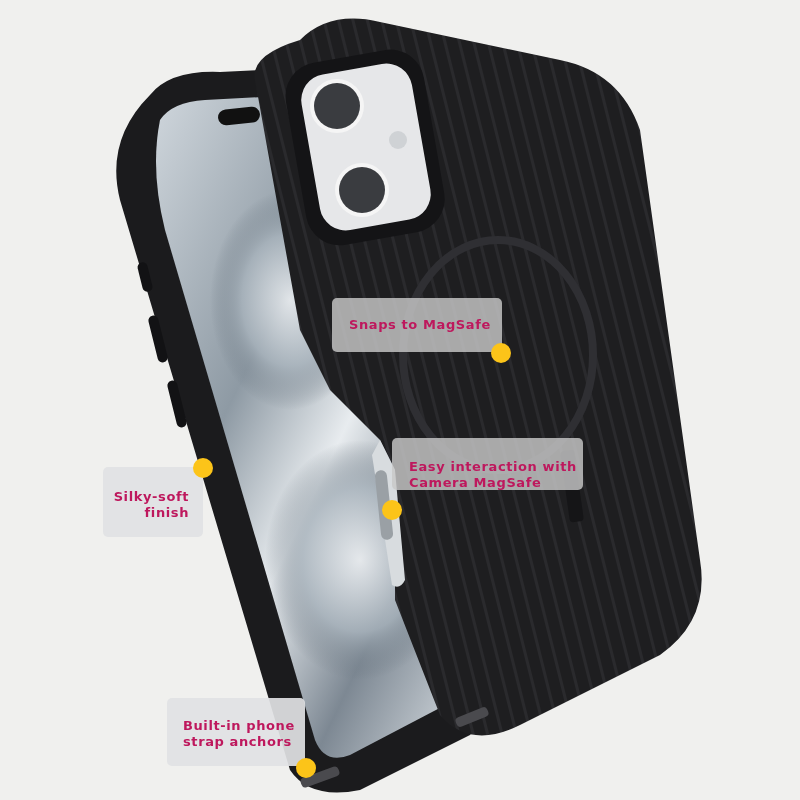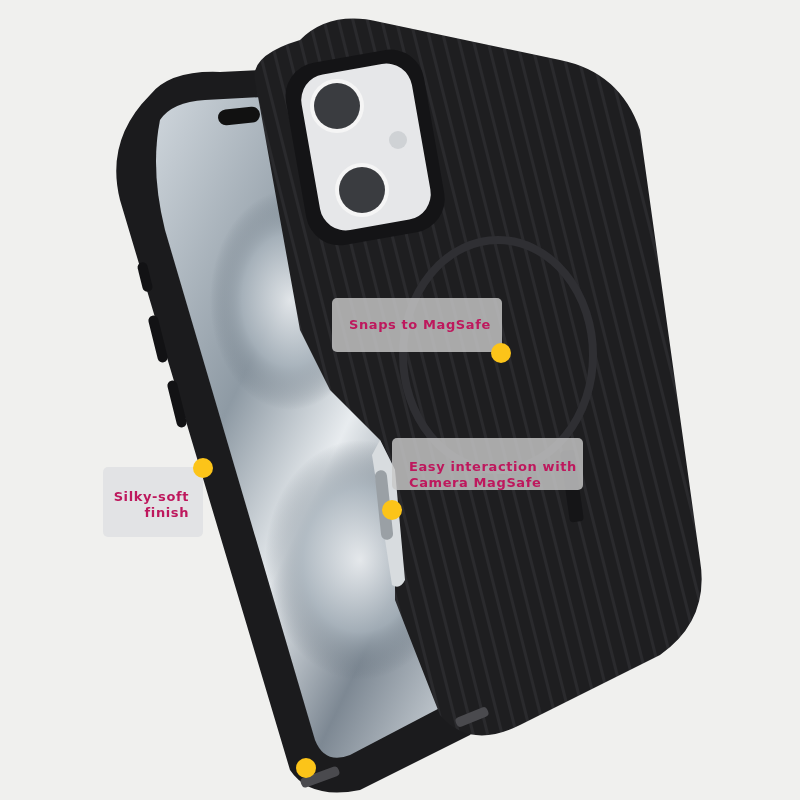--- a/index.html
+++ b/index.html
@@ -103,15 +103,19 @@
     <span class="text" style="left:17px; top:37px;">Camera MagSafe</span>
   </div>
   <div class="dot" style="left:382px; top:500px;"></div>
 
   <div class="callout light" style="left:103px; top:467px; width:100px; height:70px; text-align:right;padding-left:40px;">
     <span class="text" style="right:14px; top:22px;">Silky-soft</span>
     <span class="text" style="right:14px; top:38px;text-align:center;">finish</span>
   </div>
   <div class="dot" style="left:193px; top:458px;"></div>
 
+  <div class="callout light" style="left:167px; top:698px; width:138px; height:68px;">
+    <span class="text" style="left:16px; top:20px;">Built-in phone</span>
+    <span class="text" style="left:16px; top:36px;">strap anchors</span>
+  </div>
   <div class="dot" style="left:296px; top:758px;"></div>
 
 </div>
 
 </body></html>

